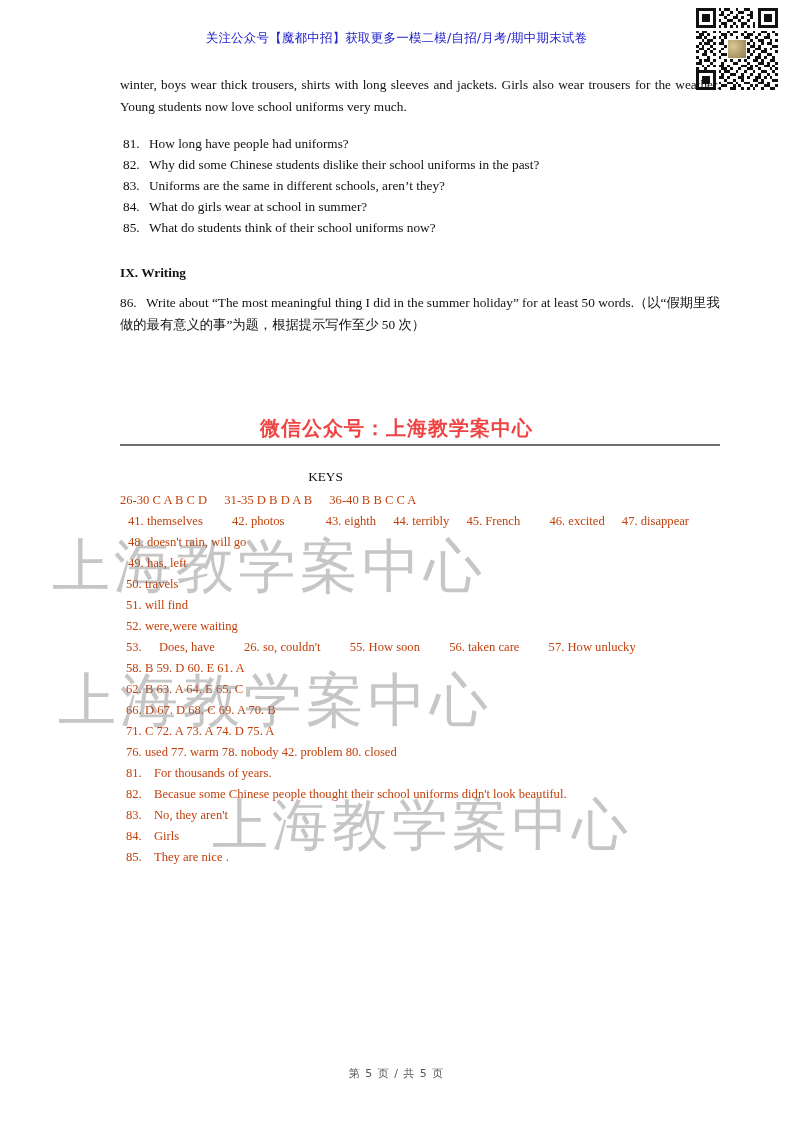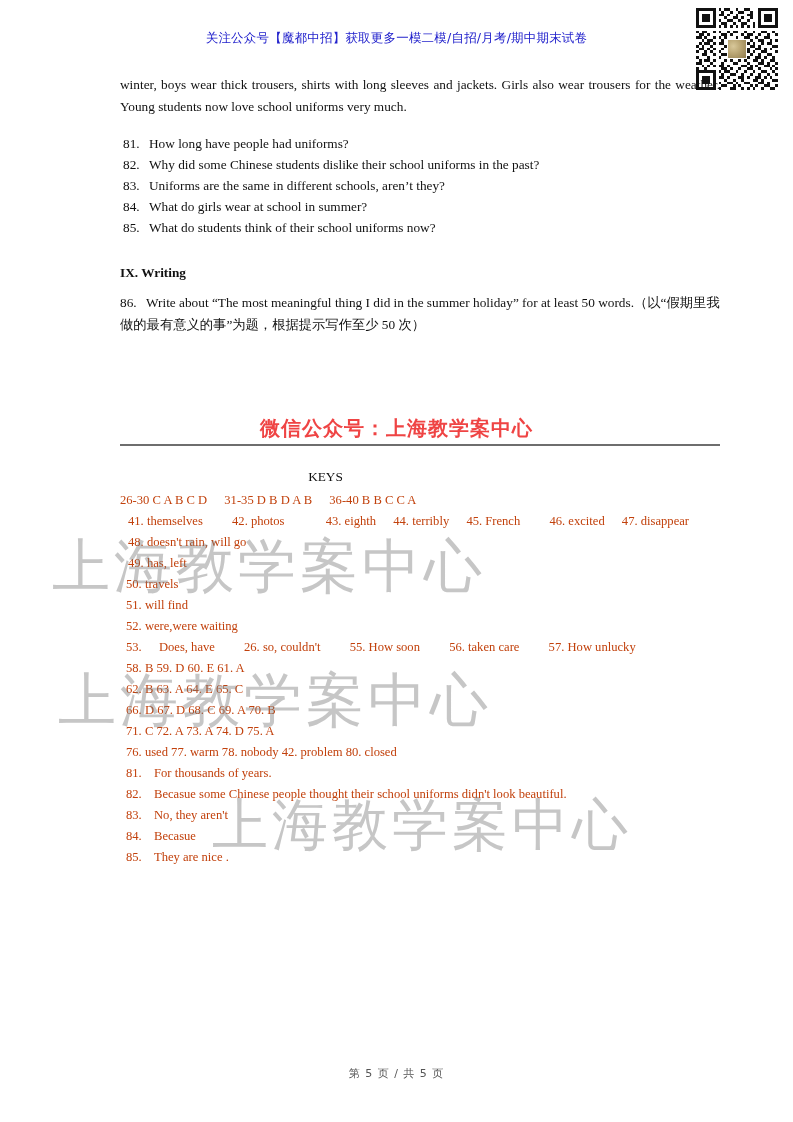--- a/index.html
+++ b/index.html
@@ -522,21 +522,21 @@
   <div class="keys-line indent2">
     <span class="k-num">81.</span><span>For thousands of years.</span>
   </div>
   <div class="keys-line indent2">
     <span class="k-num">82.</span><span>Becasue some Chinese people thought their school uniforms didn't look beautiful.</span>
   </div>
   <div class="keys-line indent2">
     <span class="k-num">83.</span><span>No, they aren't</span>
   </div>
   <div class="keys-line indent2">
-    <span class="k-num">84.</span><span>Becasue</span>
+    <span class="k-num">84.</span><span>Girls</span>
   </div>
   <div class="keys-line indent2">
     <span class="k-num">85.</span><span>They are nice .</span>
   </div>
 </div>
 
 <div class="watermark wm-1">上海教学案中心</div>
 <div class="watermark wm-2">上海教学案中心</div>
 <div class="watermark wm-3">上海教学案中心</div>
 

